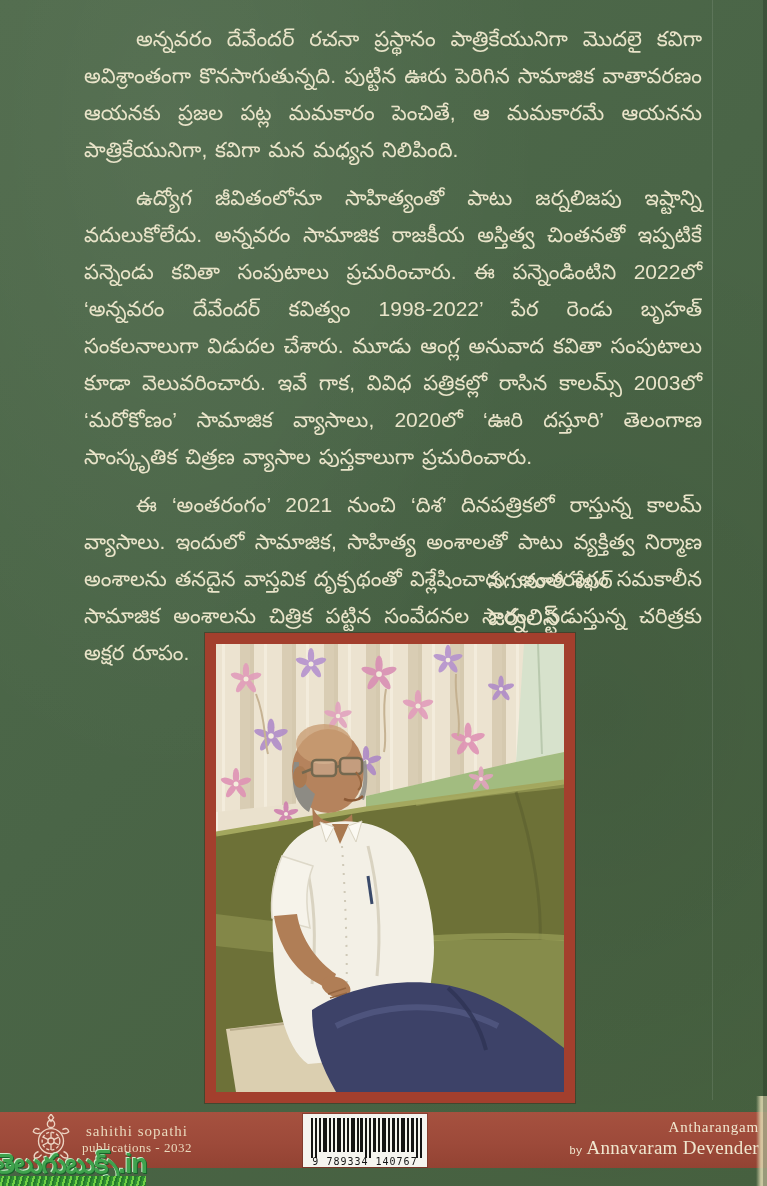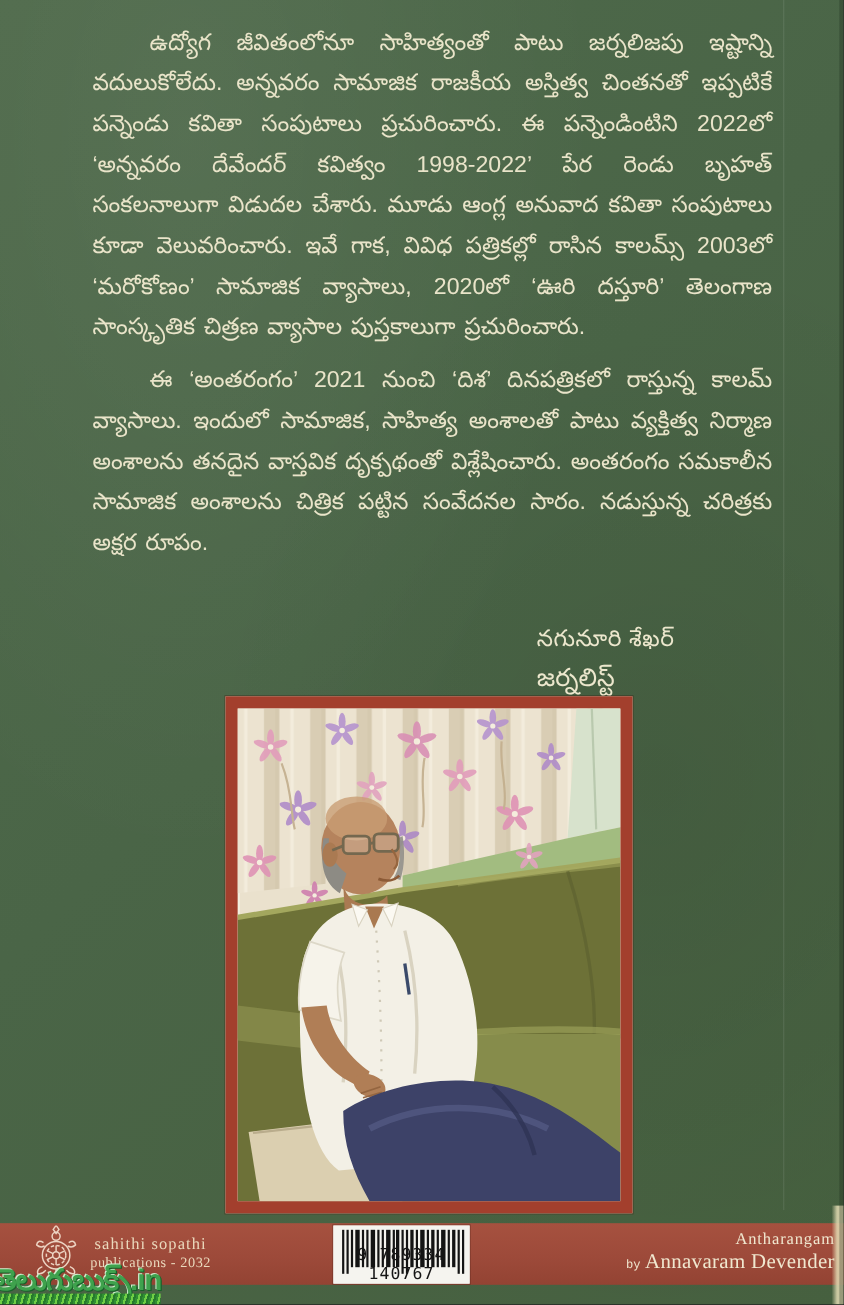--- a/index.html
+++ b/index.html
@@ -40,21 +40,21 @@
   .publisher { position:absolute; left:30px; top:2px; display:flex; align-items:center; gap:10px;text-align:center; }
   .pub-text { color:#ead9bd; font-family:"Liberation Serif", serif; line-height:1.25; }
   .pub-line1 { font-size:15px; letter-spacing:1px; }
   .pub-line2 { font-size:13px; letter-spacing:.5px; }
 
   .barcode { position:absolute; left:303px; top:2px; width:124px; height:53px;
     background:#f5f4ef; box-shadow:0 0 0 1px rgba(70,25,15,.3); }
   .barcode svg { position:absolute; left:0; top:0; }
   .barcode .digits { position:absolute; left:0; bottom:0px; width:100%;
     text-align:center; font-family:"DejaVu Sans Mono", monospace;
-    font-size:15px; color:#151515; letter-spacing:1px; }
+    font-size:10px; color:#151515; letter-spacing:1px; }
 
   .imprint { position:absolute; right:8px; top:7px; width:224px; text-align:right;
     color:#f0e7cf; font-family:"Liberation Serif", serif; }
   .imprint-title { font-size:15px; letter-spacing:.8px; }
   .imprint-by { font-size:19px; margin-top:1px; letter-spacing:.3px; }
   .imprint-by .by-prefix { font-size:11px; letter-spacing:0;font-family:Liberation Mono, monospace; }
 
   
   .watermark { position:absolute; left:-6px; top:1149px; font-size:27px; font-weight:bold;
     letter-spacing:-1px; color:#3fa24d;
@@ -65,20 +65,21 @@
     background:linear-gradient(90deg, rgba(225,218,178,0), rgba(225,218,178,.85) 45%); }
 </style>
 </head>
 <body>
 
 <div class="page">
 
   <div class="crease"></div>
 
   <section class="bio">
+    <p>అన్నవరం దేవేందర్ రచనా ప్రస్థానం పాత్రికేయునిగా మొదలై కవిగా అవిశ్రాంతంగా కొనసాగుతున్నది. పుట్టిన ఊరు పెరిగిన సామాజిక వాతావరణం ఆయనకు ప్రజల పట్ల మమకారం పెంచితే, ఆ మమకారమే ఆయనను పాత్రికేయునిగా, కవిగా మన మధ్యన నిలిపింది.</p>
     <p>ఉద్యోగ జీవితంలోనూ సాహిత్యంతో పాటు జర్నలిజపు ఇష్టాన్ని వదులుకోలేదు. అన్నవరం సామాజిక రాజకీయ అస్తిత్వ చింతనతో ఇప్పటికే పన్నెండు కవితా సంపుటాలు ప్రచురించారు. ఈ పన్నెండింటిని 2022లో ‘అన్నవరం దేవేందర్ కవిత్వం 1998-2022’ పేర రెండు బృహత్ సంకలనాలుగా విడుదల చేశారు. మూడు ఆంగ్ల అనువాద కవితా సంపుటాలు కూడా వెలువరించారు. ఇవే గాక, వివిధ పత్రికల్లో రాసిన కాలమ్స్ 2003లో ‘మరోకోణం’ సామాజిక వ్యాసాలు, 2020లో ‘ఊరి దస్తూరి’ తెలంగాణ సాంస్కృతిక చిత్రణ వ్యాసాల పుస్తకాలుగా ప్రచురించారు.</p>
     <p>ఈ ‘అంతరంగం’ 2021 నుంచి ‘దిశ’ దినపత్రికలో రాస్తున్న కాలమ్ వ్యాసాలు. ఇందులో సామాజిక, సాహిత్య అంశాలతో పాటు వ్యక్తిత్వ నిర్మాణ అంశాలను తనదైన వాస్తవిక దృక్పథంతో విశ్లేషించారు. అంతరంగం సమకాలీన సామాజిక అంశాలను చిత్రిక పట్టిన సంవేదనల సారం. నడుస్తున్న చరిత్రకు అక్షర రూపం.</p>
   </section>
 
   <div class="signatory">
     <div class="sig-name">నగునూరి శేఖర్</div>
     <div class="sig-role">జర్నలిస్ట్</div>
   </div>
 
   <figure class="photo-frame">

